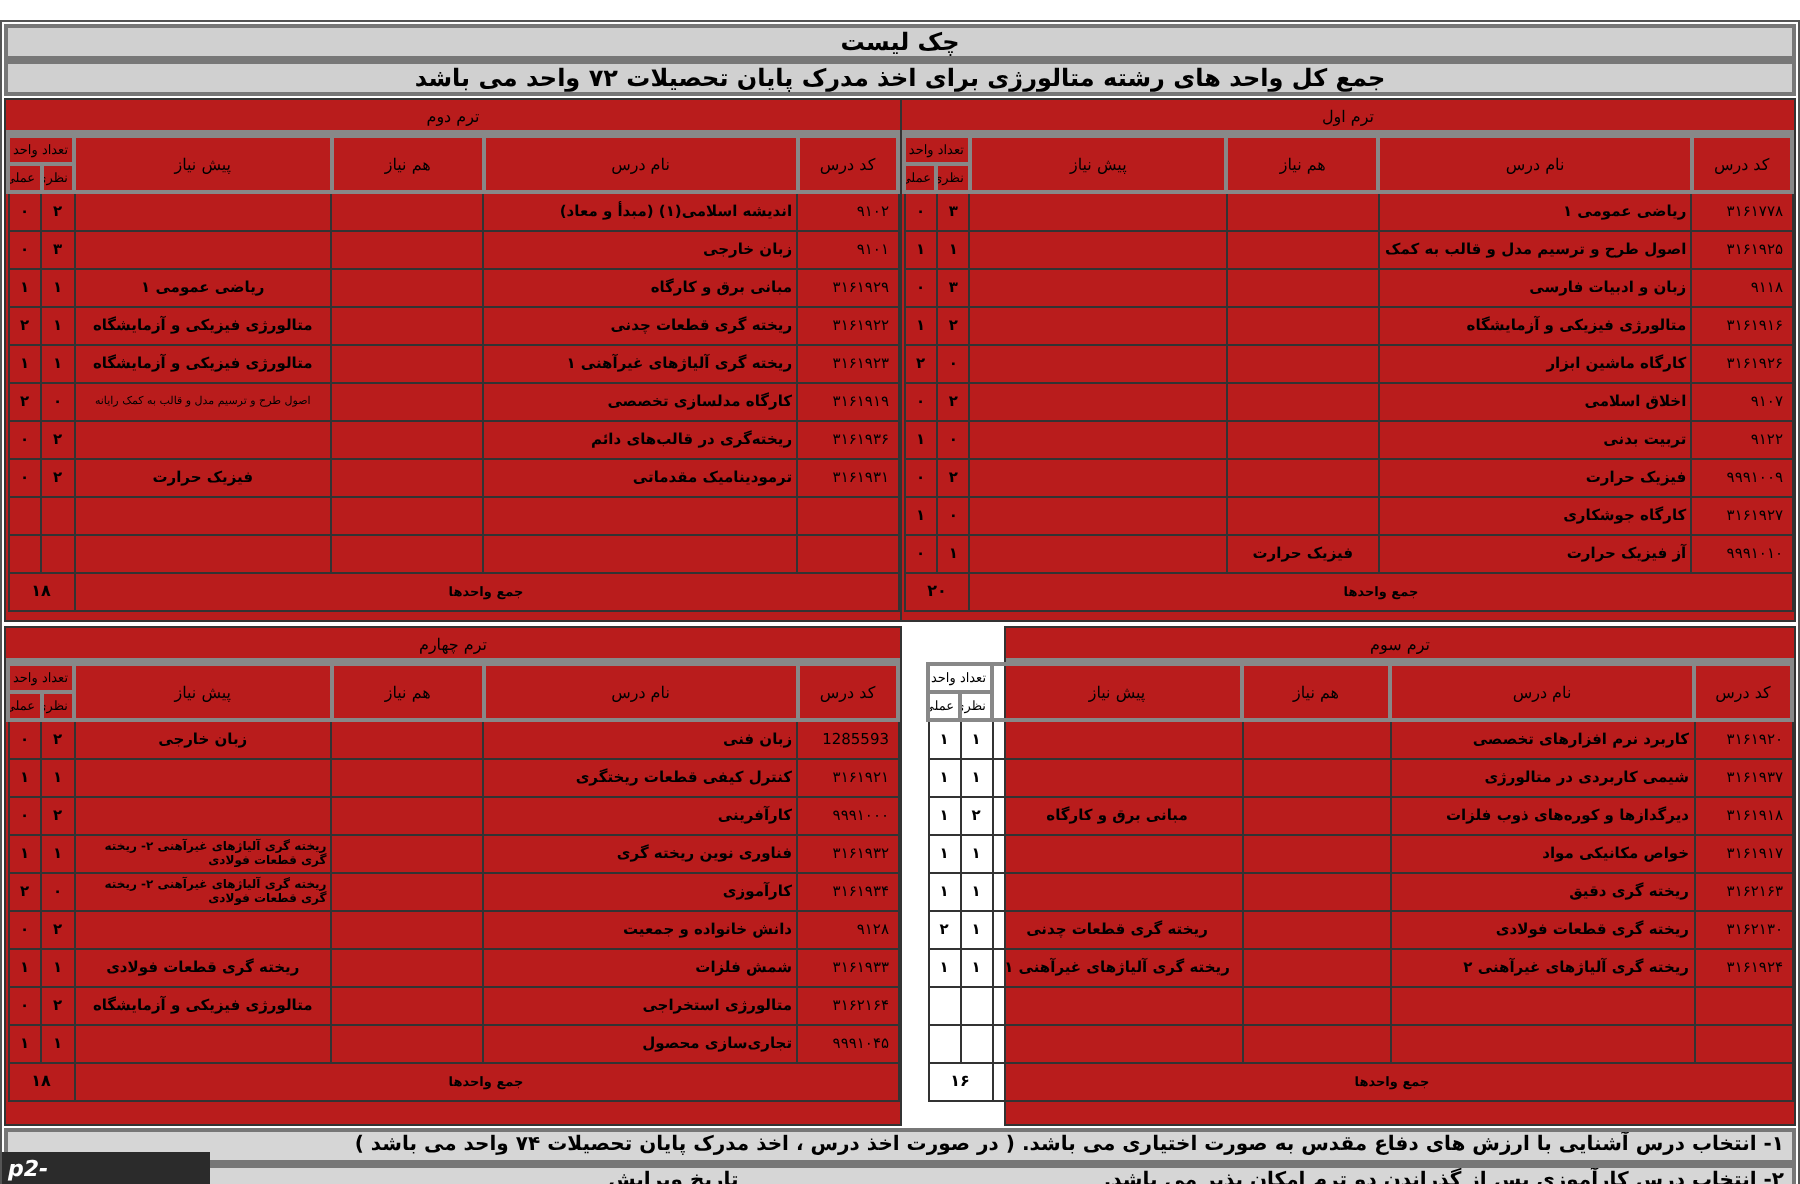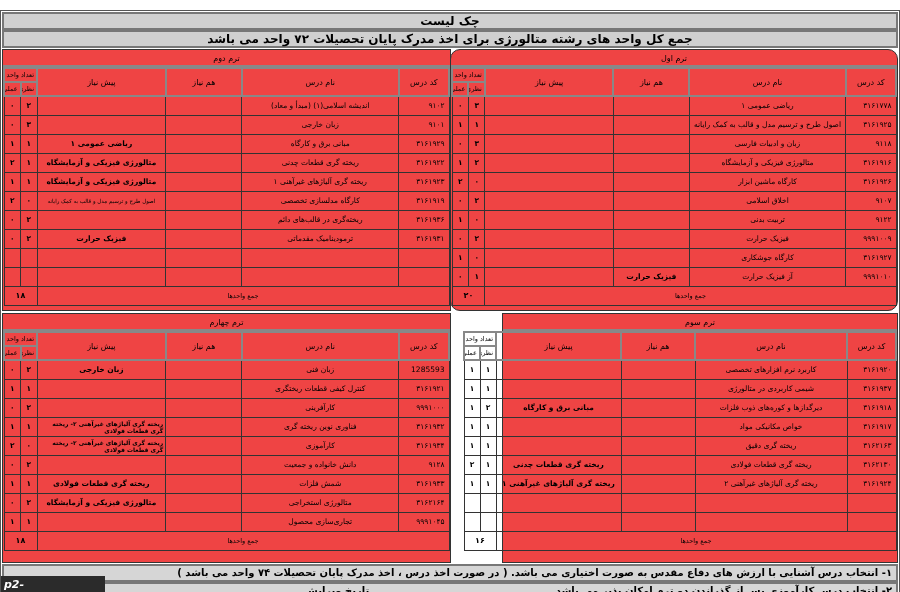--- a/index.html
+++ b/index.html
@@ -19,21 +19,21 @@
       box-sizing: border-box;
       text-align: center;
       font-weight: bold;
       display: flex; align-items: center; justify-content: center;
     }
     .bar.title { top: 1px; height: 18px; font-size: 12px; }
     .bar.subtitle { top: 19px; height: 18px; font-size: 12px; }
     .term {
       position: absolute; box-sizing: border-box;
       border: 1px solid #333;
-      background: #ef4444;
+      background: #b91c1c;
     }
     .term-header {
       height: 17px; border-bottom: 2px solid #888;
       font-size: 8px; text-align: center; line-height: 17px;
       box-sizing: border-box;
     }
     table.courses {
       border-collapse: collapse; width: 100%; table-layout: fixed;
       direction: rtl;
     }
@@ -44,27 +44,27 @@
       text-align: center;
       overflow: hidden;
       white-space: nowrap;
       height: 19px;
       box-sizing: border-box;
     }
     table.courses th { font-weight: normal; font-size: 8px; border: 2px solid #888; }
     table.courses th.sub { height: 14px; font-size: 6.5px; }
     table.courses th.grp { height: 14px; font-size: 6.5px; }
     table.courses td.code { font-weight: normal; text-align: right; padding-right: 4px; }
-    table.courses td.name { font-weight: normal; }
+    table.courses td.name { font-weight: bold; text-align: right; }
     table.courses td.num { font-weight: bold; }
     table.courses td.pre { font-weight: bold; }
     table.courses td.pre.small { font-size: 5.5px; font-weight: normal; }
     table.courses td.pre.wrap { white-space: normal; font-size: 6px; line-height: 7px; text-align: right; }
     .sum-row td { height: 17px; }
-    .sum-label { text-align: right; font-size: 6.5px !important; font-weight: normal; }
+    .sum-label { text-align: right; font-size: 6.5px !important; font-weight: bold; }
     .sum-value { font-weight: bold; font-size: 8px !important; }
     .note {
       position: absolute; left: 1px; right: 1px; height: 18px;
       background: #d6d6d6; border: 2px solid #777; box-sizing: border-box;
       font-size: 10px; font-weight: bold; text-align: right; padding-right: 4px;
       line-height: 14px; white-space: nowrap; overflow: hidden;
     }
     .note .edit-date { position: absolute; left: 300px; top: 0; }
     .watermark {
       position: absolute; left: 0; top: 565px; width: 104px; height: 17px;
@@ -74,21 +74,21 @@
     }
     .watermark .hl { color: #f0a020; }
   </style>
 </head>
 <body>
 
 <div class="page">
   <div class="bar title">چک لیست</div>
   <div class="bar subtitle">جمع کل واحد های رشته متالورژی  برای اخذ مدرک پایان تحصیلات ۷۲ واحد می باشد</div>
 
-  <div class="term" style="right:1px; top:38px; width:448px; height:262px;border-radius:10px;">
+  <div class="term" style="right:1px; top:38px; width:448px; height:262px;">
       <div class="term-header">ترم اول</div>
       <table class="courses">
         <colgroup>
           <col style="width:49px">
           <col style="width:152px">
           <col style="width:74px">
           <col style="width:125px">
           <col style="width:16px">
           <col style="width:16px">
         </colgroup>

